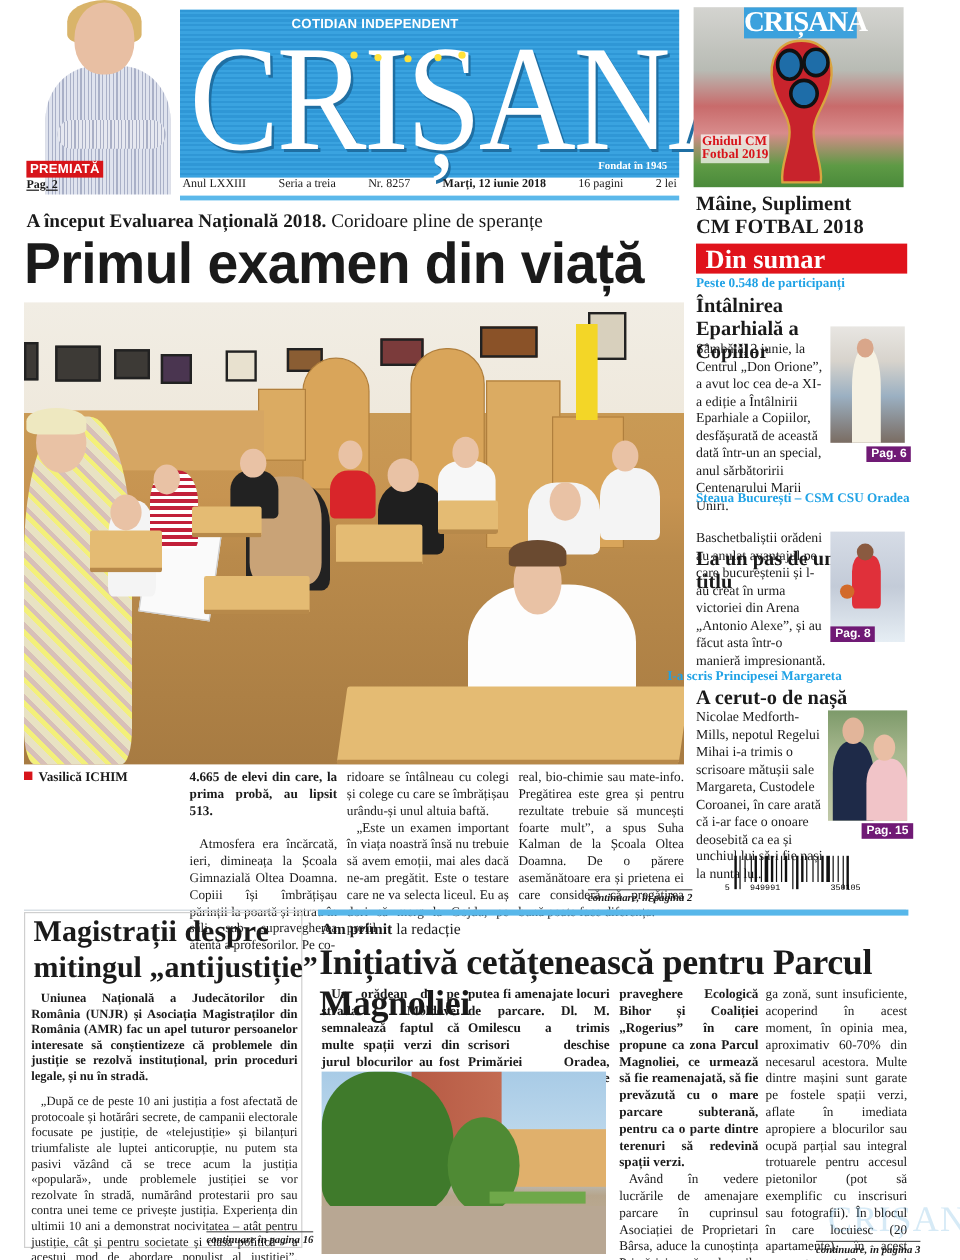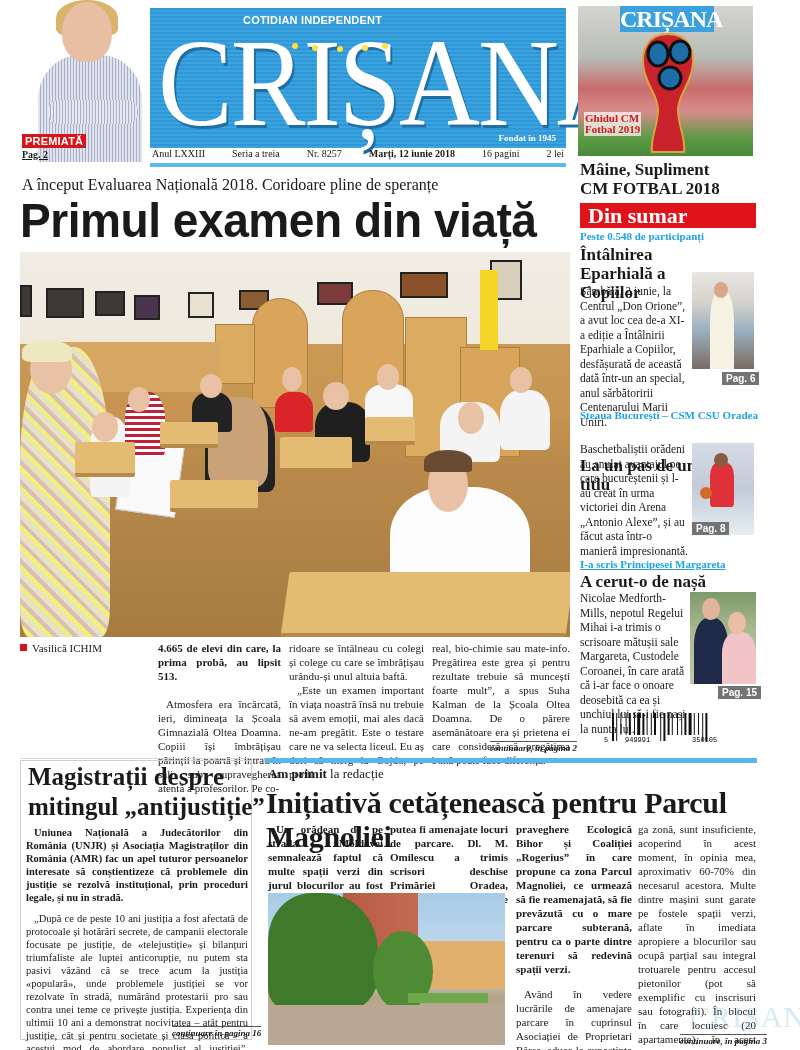--- a/index.html
+++ b/index.html
@@ -32,48 +32,48 @@
   
   #wc-img { left: 578px; top: 6px; width: 175px; height: 150px; overflow:hidden;
     background: linear-gradient(180deg,#d4d4d0 0%,#b8bbb4 35%,#c86b6b 55%,#d88b8b 70%,#5e9a45 88%,#4a8a3a 100%); }
   #wc-mini-logo { position:absolute; left:42px; top:0; width:94px; height:26px; background:#3ba1dd; color:#fff; font-size:24px; font-weight:bold; text-align:center; line-height:26px; letter-spacing:-1px; }
   #wc-trophy { position:absolute; left:60px; top:24px; width:60px; height:126px; }
   #wc-guide { position:absolute; left:6px; top:106px; color:#d7141a; font-weight:bold; font-size:11px; line-height:11px; background: rgba(255,255,255,0.7); padding:1px; }
   #wc-caption { left:580px; top:160px; font-weight:bold; font-size:17px; line-height:19px; }
 
   
   #kicker { left:22px; top:176px; font-size:16px; }
-  #kicker b { font-weight:normal; }
+  #kicker b { font-weight:bold; }
   #headline { left:20px; top:193px; font-family:"Liberation Sans",sans-serif; font-weight:bold; font-size:48px; letter-spacing:-0.5px; line-height:56px; transform: scaleX(0.96); transform-origin:left; }
 
   
   #main-photo { left:20px; top:252px; width:550px; height:385px; overflow:hidden;
     background: linear-gradient(180deg,#f1ede4 0%,#efe9dd 24%,#c99a55 24%,#c79451 42%,#b98a4b 55%,#a77b42 100%); }
   .frame { position:absolute; background:#3d3a36; border:2px solid #222; }
   .cabinet { position:absolute; background:#d9a55a; border-radius:30px 30px 0 0; border:1px solid #b07f3d; }
   .desk { position:absolute; background:#e4bb73; border-bottom:4px solid #b7894a; border-radius:2px; }
   .person { position:absolute; border-radius:40% 40% 10% 10%; }
   .face { position:absolute; border-radius:50%; background:#e9c2a5; }
 
   
   .col { position:absolute; font-size:11px; line-height:14px; text-align:justify; hyphens:auto; }
   .col p { text-indent: 8px; margin-bottom: 8px; }
   .col p.noind { text-indent: 0; }
   .bold { font-weight: bold; }
-  .author { font-weight:normal; text-indent:0 !important; margin-bottom:0 !important; }
+  .author { font-weight:bold; text-indent:0 !important; margin-bottom:0 !important; }
   .author::before { content:""; display:inline-block; width:7px; height:7px; background:#d7141a; margin-right:5px; vertical-align:1px; }
   .cont { font-style:italic; font-weight:bold; font-size:9px; text-align:center; border-top:1px solid #555; display:inline-block; padding-top:1px; }
 
   
   #sumar-bar { left:580px; top:203px; width:176px; height:25px; background:#e0131b; color:#fff; font-weight:bold; font-size:22px; line-height:25px; padding-left:8px; }
   .sb-kicker { position:absolute; color:#1fa2e5; font-weight:bold; font-size:11px; }
   .sb-title { position:absolute; font-weight:bold; font-size:17px; line-height:19px; }
   .sb-text { position:absolute; font-size:11.5px; line-height:14.5px; }
   .sb-photo { position:absolute; overflow:hidden; }
-  .pag { position:absolute; background:#737373; color:#fff; font-family:"Liberation Sans",sans-serif; font-weight:bold; font-size:10px; padding:1px 4px; }
+  .pag { position:absolute; background:#701a75; color:#fff; font-family:"Liberation Sans",sans-serif; font-weight:bold; font-size:10px; padding:1px 4px; }
 
   
   #barcode { left:600px; top:713px; width:150px; height:30px; }
 
   
   #sep-main { left:20px; top:758px; width:735px; height:1px; background:#cfd8de; }
   #magis-box { left:20px; top:760px; width:232px; height:280px; border:1px solid #cfcfcf; }
   #magis-title { left:28px; top:762px; font-weight:bold; font-size:25px; line-height:30px; }
   #redactie-bar { left:265px; top:758px; width:492px; height:5px; background:#57b7ea; }
   #redactie-kicker { left:268px; top:766px; font-size:13px; }
@@ -227,21 +227,21 @@
 <div class="sb-kicker" style="left:580px;top:409px;">Steaua București – CSM CSU Oradea</div>
 <div class="sb-title" style="left:580px;top:423px;width:180px;margin-top:33px;">La un pas de un nou titlu</div>
 <div class="sb-text" style="left:580px;top:442px;width:108px;">Baschetbaliștii orădeni au anulat avantajul pe care bucureștenii și l-au creat în urma victoriei din Arena „Antonio Alexe”, și au făcut asta într-o manieră impresionantă.</div>
 <div class="sb-photo" style="left:692px;top:443px;width:62px;height:92px;background:linear-gradient(180deg,#d6dce6 0%,#c3cbd8 50%,#e6eef4 100%);">
   <div style="position:absolute;left:18px;top:20px;width:24px;height:44px;border-radius:30% 30% 10% 10%;background:#e0303a"></div>
   <div style="position:absolute;left:22px;top:10px;width:14px;height:14px;border-radius:50%;background:#8a5a40"></div>
   <div style="position:absolute;left:8px;top:44px;width:12px;height:12px;border-radius:50%;background:#d26a2a"></div>
 </div>
 <div class="pag" style="left:692px;top:522px;">Pag. 8</div>
 
-<div class="sb-kicker" style="left:580px;top:558px;text-decoration:underline;">I-a scris Principesei Margareta</div>
+<div class="sb-kicker" style="left:556px;top:558px;">I-a scris Principesei Margareta</div>
 <div class="sb-title" style="left:580px;top:572px;width:180px;">A cerut-o de nașă</div>
 <div class="sb-text" style="left:580px;top:591px;width:110px;">Nicolae Medforth-Mills, nepotul Regelui Mihai i-a trimis o scrisoare mătușii sale Margareta, Custodele Coroanei, în care arată că i-ar face o onoare deosebită ca ea și unchiul lui să-i fie nași la nunta lui.</div>
 <div class="sb-photo" style="left:690px;top:592px;width:66px;height:92px;background:linear-gradient(180deg,#7d9a6a 0%,#a8b88f 40%,#c0c8a8 100%);">
   <div style="position:absolute;left:4px;top:26px;width:34px;height:66px;border-radius:40% 40% 0 0;background:#1e2a48"></div>
   <div style="position:absolute;left:12px;top:6px;width:18px;height:22px;border-radius:50%;background:#e2b59a"></div>
   <div style="position:absolute;left:32px;top:40px;width:34px;height:52px;border-radius:40% 40% 0 0;background:#f1c4c8"></div>
   <div style="position:absolute;left:38px;top:20px;width:18px;height:22px;border-radius:50%;background:#e9bea4"></div>
 </div>
 <div class="pag" style="left:718px;top:686px;">Pag. 15</div>
 
@@ -301,21 +301,21 @@
 </div>
 <div id="park-photo" class="abs">
   <div style="position:absolute;left:75px;top:0;width:75px;height:90px;background:linear-gradient(90deg,#b65a44,#c36b52);"></div>
   <div style="position:absolute;left:150px;top:48px;width:87px;height:48px;background:#e0b06c;"></div>
   <div style="position:absolute;left:0;top:0;width:110px;height:118px;border-radius:40% 50% 30% 20%;background:#3f7a2b;"></div>
   <div style="position:absolute;left:105px;top:38px;width:60px;height:80px;border-radius:50%;background:#4f8a34;"></div>
   <div style="position:absolute;left:0;top:112px;width:237px;height:40px;background:#b8a793;"></div>
   <div style="position:absolute;left:140px;top:100px;width:80px;height:10px;background:#6fa84a;"></div>
 </div>
 <div class="col" style="left:516px;top:822px;width:116px;">
-  <p class="bold noind" style="margin-bottom:11px">praveghere Ecologică Bihor și Coaliției „Rogerius” în care propune ca zona Parcul Magnoliei, ce urmează să fie reamenajată, să fie prevăzută cu o mare parcare subterană, pentru ca o parte dintre terenuri să redevină spații verzi.</p>
+  <p class="bold noind" style="margin-bottom:0">praveghere Ecologică Bihor și Coaliției „Rogerius” în care propune ca zona Parcul Magnoliei, ce urmează să fie reamenajată, să fie prevăzută cu o mare parcare subterană, pentru ca o parte dintre terenuri să redevină spații verzi.</p>
   <p>Având în vedere lucrările de amenajare parcare în cuprinsul Asociației de Proprietari Bârsa, aduce la cunoștința Primăriei că locurile destinate parcării și garării autovehiculelor, nu numai în cuprinsul asociației, dar și în întrea-</p>
 </div>
 <div class="col" style="left:638px;top:822px;width:118px;">
   <p class="noind">ga zonă, sunt insuficiente, acoperind în acest moment, în opinia mea, aproximativ 60-70% din necesarul acestora. Multe dintre mașini sunt garate pe fostele spații verzi, aflate în imediata apropiere a blocurilor sau ocupă parțial sau integral trotuarele pentru accesul pietonilor (pot să exemplific cu inscrisuri sau fotografii). În blocul în care locuiesc (20 apartamente), în acest moment sunt 10 posesori de autoturisme. Cu siguranță nu toți vor beneficia de loc de parcare amenajat.</p>
 </div>
 <div class="abs cont" style="left:680px;top:1034px;">continuare, în pagina 3</div>
 
 <div id="watermark" class="abs">CRIȘANA</div>
 
 </body></html>

